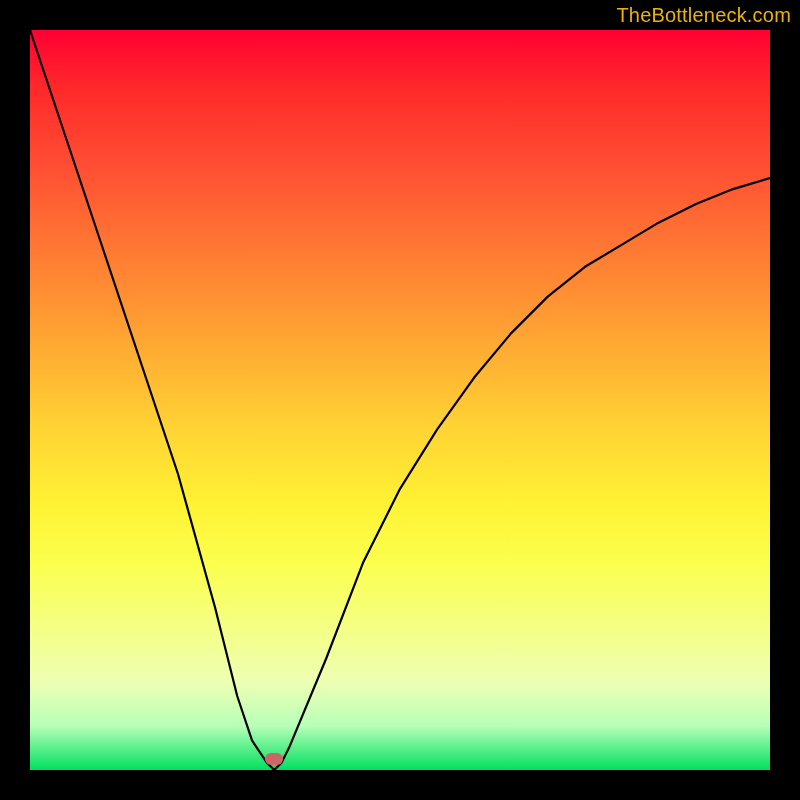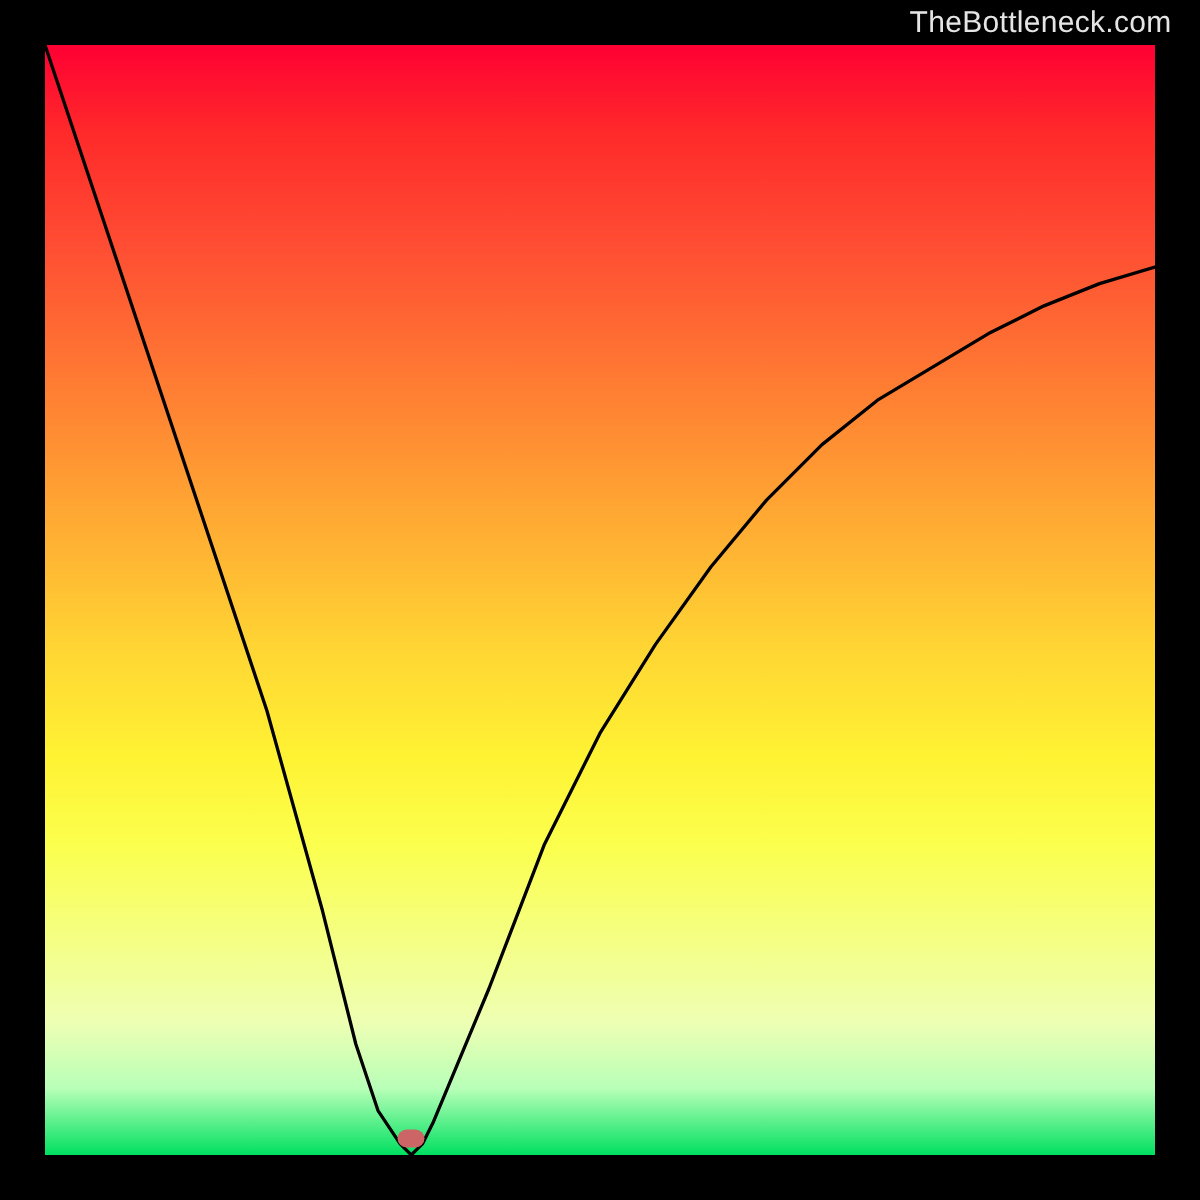--- a/index.html
+++ b/index.html
@@ -40,25 +40,25 @@
     position: absolute;
     width: 18px;
     height: 12px;
     border-radius: 6px;
     background: #cc6666;
     transform: translate(-50%, -50%);
   }
   .watermark {
     position: absolute;
     top: 4px;
-    right: 19px;
+    right: 9px;
     font-family: Arial, Helvetica, sans-serif;
     font-size: 20px;
     font-weight: 500;
-    color: #e5e5e5;
+    color: #eab308;
     letter-spacing: 0.2px;
   }
 </style>
 </head>
 <body>
 
 <div class="stage">
 
   <div class="plot-area">
     <svg class="curve" viewBox="0 0 740 740" preserveAspectRatio="none">

